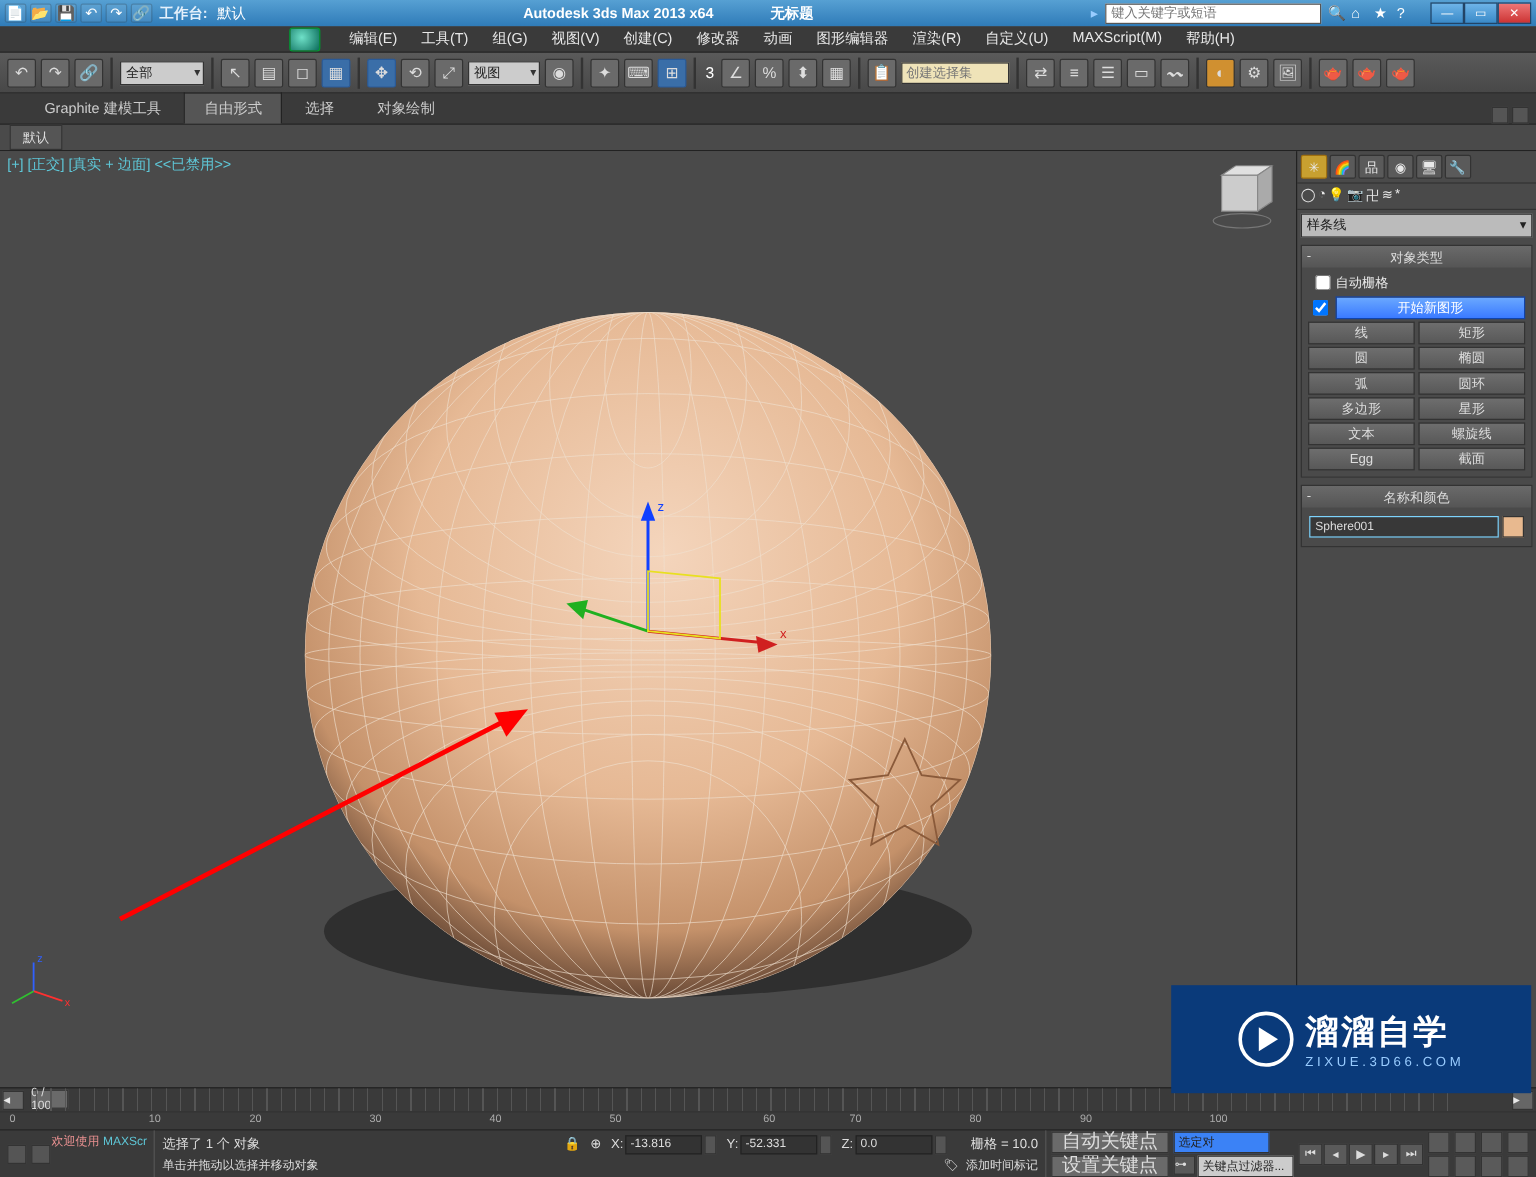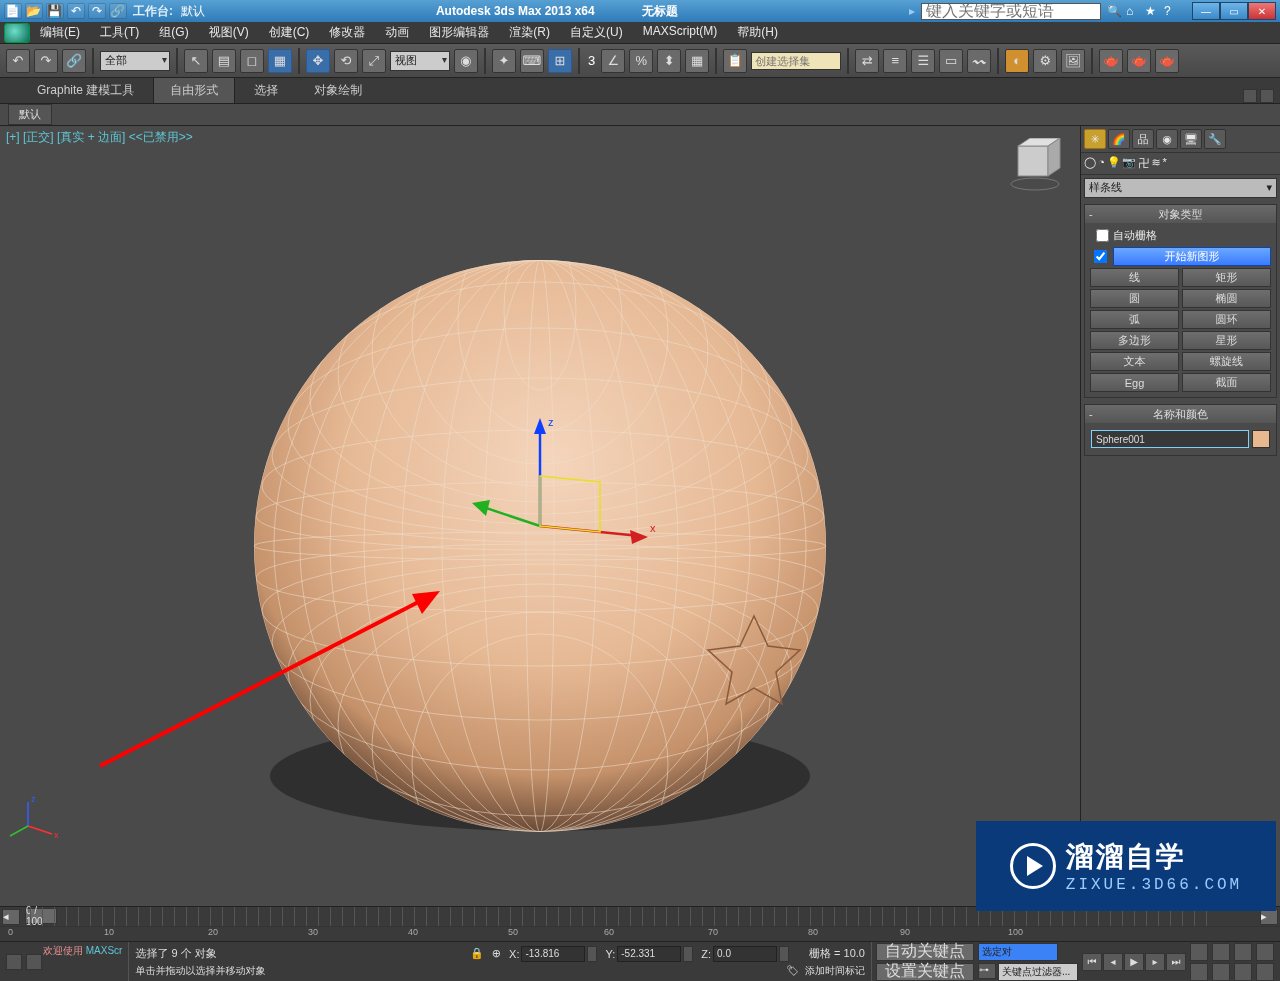--- a/index.html
+++ b/index.html
@@ -19,28 +19,28 @@
   body { margin:0; width:1280px; height:981px; background:#222; overflow:hidden; font-size:11px; color:var(--text-light); }
   .app { width:1280px; height:981px; display:flex; flex-direction:column; background:var(--bg-dark); position:relative;}
   
   .titlebar { height:22px; background:var(--bg-title); display:flex; align-items:center; color:#fff; font-size:12px; padding:0 4px; gap:6px;}
   .titlebar .qat { display:flex; gap:3px;}
   .titlebar .qat .tbtn { width:18px; height:16px; background:rgba(255,255,255,.08); border:1px solid rgba(0,0,0,.2); border-radius:2px; display:flex;align-items:center;justify-content:center;}
   .titlebar .ws-label{color:#e4f0fb;font-weight:bold;}
   .titlebar .ws-val{color:#fff;margin-left:2px;}
   .titlebar .center{flex:1;text-align:center;font-weight:bold;}
   .titlebar .doc{margin-left:44px;}
-  .titlebar input.search{width:180px;height:17px;font-size:16px;background:#fff;color:#333;border:1px solid #555;padding:0 4px;}
+  .titlebar input.search{width:180px;height:17px;font-size:11px;background:#fff;color:#333;border:1px solid #555;padding:0 4px;}
   .titlebar .rbtns{display:flex;gap:3px;}
   .titlebar .rbtns .tbtn{width:16px;height:14px;}
   .winctl{display:flex;margin-left:6px;}
   .winctl div{width:28px;height:18px;background:linear-gradient(to bottom,#6eb4e8,#3a8ac8);border:1px solid #246; display:flex;align-items:center;justify-content:center;color:#fff;font-size:10px;}
   .winctl .close{background:linear-gradient(to bottom,#e77,#c33);}
   
-  .approw{height:22px;background:#3a3a3a;display:flex;align-items:center;padding:0 4px;gap:0;border-bottom:1px solid #222;}
+  .approw{height:22px;background:#3a3a3a;display:flex;align-items:center;padding:0 4px;gap:14px;border-bottom:1px solid #222;justify-content:center;}
   .appicon{width:26px;height:20px;background:radial-gradient(circle at 40% 40%,#6fe0c8,#0a6b5a);border-radius:3px;border:1px solid #093;}
   .menubar{display:flex;gap:0;}
   .menubar .mitem{padding:3px 10px;color:var(--text-light);font-size:12px;}
   
   .maintoolbar{height:34px;background:linear-gradient(to bottom,#5a5a5a,#484848);border-bottom:1px solid #222;display:flex;align-items:center;padding:0 6px;gap:4px;}
   .tool-btn{width:24px;height:24px;background:var(--bg-btn);border:1px solid #333;border-radius:2px;display:flex;align-items:center;justify-content:center;color:#ddd;font-size:13px;}
   .tool-btn.active{background:#3a6ea8;border-color:#2a5a98;}
   .tool-combo{height:20px;background:#ccc;border:1px solid #333;font-size:11px;padding:0 14px 0 4px;position:relative;color:#222;display:flex;align-items:center;}
   .tool-combo:after{content:"▾";position:absolute;right:2px;top:2px;font-size:10px;color:#333;}
   .sep{width:2px;height:26px;background:#333;margin:0 2px;}
@@ -98,21 +98,21 @@
   .coord-field .spin{width:10px;height:16px;background:#555;border:1px solid #333;display:flex;flex-direction:column;}
   .status-script{color:var(--text-teal);}
   .status-right{display:flex;align-items:center;gap:4px;padding:0 4px;}
   .autokey-btn{height:18px;padding:0 8px;background:#6a6a6a;border:1px solid #333;color:#ddd;font-size:16px;display:flex;align-items:center;}
   .play-btns{display:flex;gap:1px;}
   .play-btns .tbtn{width:20px;height:18px;background:#5a5a5a;border:1px solid #333;display:flex;align-items:center;justify-content:center;}
   .key-filter{height:18px;width:80px;background:#ccc;border:1px solid #333;font-size:10px;color:#222;padding:0 3px;}
   .navcube{width:18px;height:18px;background:#5a5a5a;border:1px solid #333;}
   
   .watermark{position:absolute;right:4px;bottom:70px;width:300px;height:90px;background:#0a3a7a;display:flex;align-items:center;justify-content:center;gap:10px;color:#fff;font-size:28px;font-weight:bold;letter-spacing:2px;}
-  .watermark .sub{font-size:16px;letter-spacing:3px;display:block;color:#9cf;font-weight:normal;font-family:Liberation Mono, monospace;}
+  .watermark .sub{font-size:11px;letter-spacing:3px;display:block;color:#9cf;font-weight:normal;}
   .watermark .play{width:46px;height:46px;border:3px solid #fff;border-radius:50%;display:flex;align-items:center;justify-content:center;}
   .watermark .play:before{content:"";border-left:16px solid #fff;border-top:10px solid transparent;border-bottom:10px solid transparent;margin-left:4px;}
   svg{display:block;}
   .tbtn,.tool-btn,.typebtn,.mitem,.rtab,.cmd-combo,.tool-combo,.mini-btn,.navcube,.autokey-btn,.play-btns .tbtn,.key-filter,.slider-btn{cursor:default;}
   input{outline:none;}
 </style>
 </head>
 <body>
 
 <div class="app">
@@ -402,46 +402,46 @@
   </div>
 
   <div class="timeline">
     <div class="slider-btn">◂</div>
     <div class="frame">0 / 100</div>
     <div class="ticks"></div>
     <div class="slider-btn">▸</div>
   </div>
   <div class="timeline-nums">
     <span style="left:8px">0</span>
-    <span style="left:104px">10</span>
+    <span style="left:124px">10</span>
     <span style="left:208px">20</span>
     <span style="left:308px">30</span>
     <span style="left:408px">40</span>
     <span style="left:508px">50</span>
-    <span style="left:604px">60</span>
+    <span style="left:636px">60</span>
     <span style="left:708px">70</span>
     <span style="left:808px">80</span>
     <span style="left:900px">90</span>
     <span style="left:1008px">100</span>
   </div>
 
   <div class="statusbar">
     <div class="status-left">
       <div class="row1">
         <div class="mini-btn"></div>
         <div class="mini-btn"></div>
       </div>
       <div>
         <span style="color:#e89090;">欢迎使用</span>
         <span class="status-script">MAXScr</span>
       </div>
     </div>
     <div class="status-mid">
       <div class="coords">
-        <span>选择了 9 个 对象</span>
+        <span>选择了 1 个 对象</span>
         <div style="flex:1"></div>
         <span>🔒</span>
         <span>⊕</span>
         <div class="coord-field">X:<input value="-13.816" style=""><div class="spin"></div></div>
         <div class="coord-field">Y:<input value="-52.331" style=""><div class="spin"></div></div>
         <div class="coord-field">Z:<input value="0.0" style=""><div class="spin"></div></div>
         <span style="margin-left:12px;">栅格 = 10.0</span>
       </div>
       <div style="display:flex;align-items:center;gap:6px;">
         <span>单击并拖动以选择并移动对象</span>

